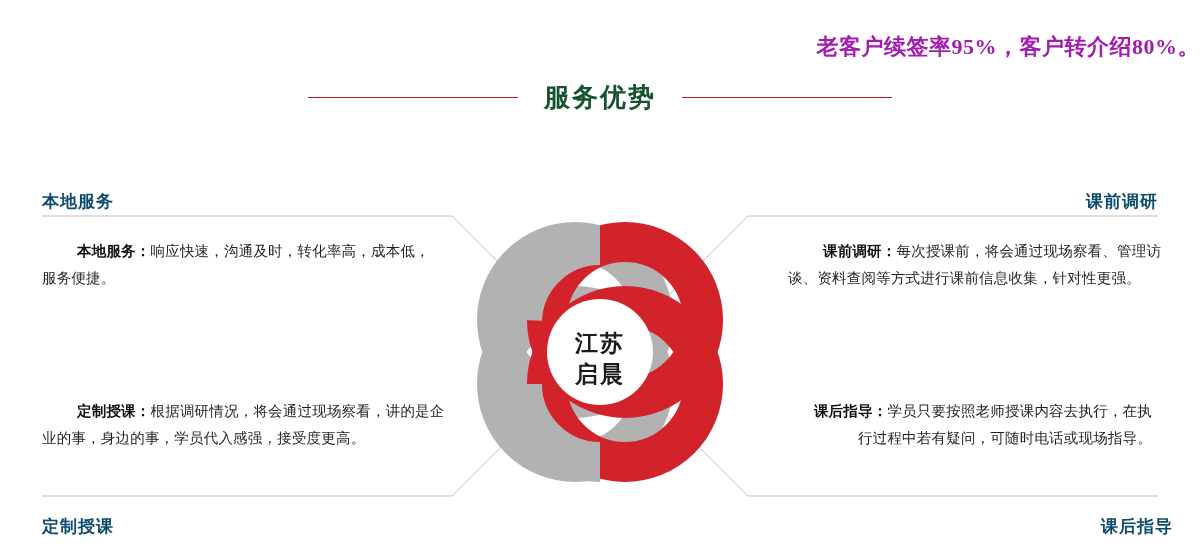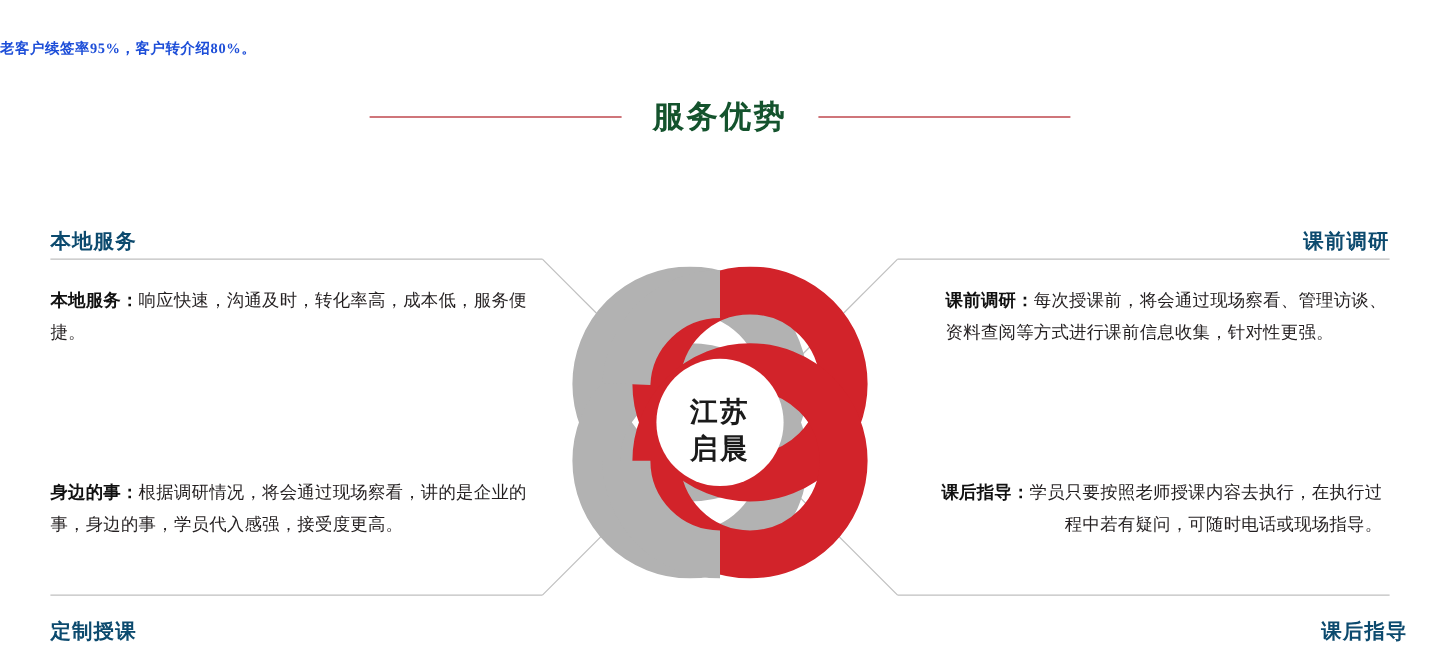--- a/index.html
+++ b/index.html
@@ -15,26 +15,26 @@
     overflow: hidden;
     position: relative;
   }
 
   
   .tagline {
     position: absolute;
     top: 32px;
     left: 0;
     width: 1200px;
-    text-align: left;
+    text-align: right;
     font-family: "Liberation Serif", serif;
-    font-size: 12px;
+    font-size: 22px;
     font-weight: 700;
     letter-spacing: 0.5px;
-    color: #1d4ed8;
+    color: #a21caf;
   }
 
   .section-title-row {
     position: absolute;
     top: 80px;
     left: 0;
     width: 1200px;
     display: flex;
     align-items: center;
     justify-content: center;
@@ -80,20 +80,21 @@
   .block {
     position: absolute;
     font-size: 14.5px;
     line-height: 1.85;
     color: #231f20;
     letter-spacing: 0.2px;
   }
   .block b {
     font-weight: 700;
     color: #111;
+    margin-left: 35px;
   }
   .block-tl { top: 238px; left: 42px; width: 400px; }
   .block-bl { top: 398px; left: 42px; width: 412px; }
   .block-tr { top: 238px; left: 788px; width: 376px; }
   .block-br { top: 398px; left: 776px; width: 376px; text-align: right; }
 
   
   .rings {
     position: absolute;
     top: 222px;
@@ -143,21 +144,21 @@
 <div class="corner-label corner-tl">本地服务</div>
 <div class="corner-label corner-tr">课前调研</div>
 <div class="corner-label corner-bl">定制授课</div>
 <div class="corner-label corner-br">课后指导</div>
 
 <div class="block block-tl">
   <b>本地服务：</b><span>响应快速，沟通及时，转化率高，成本低，服务便捷。</span>
 </div>
 
 <div class="block block-bl">
-  <b>身边的事：</b><span>根据调研情况，将会通过现场察看，讲的是企业的事，身边的事，学员代入感强，接受度更高。</span>
+  <b>定制授课：</b><span>根据调研情况，将会通过现场察看，讲的是企业的事，身边的事，学员代入感强，接受度更高。</span>
 </div>
 
 <div class="block block-tr">
   <b>课前调研：</b><span>每次授课前，将会通过现场察看、管理访谈、资料查阅等方式进行课前信息收集，针对性更强。</span>
 </div>
 
 <div class="block block-br">
   <b>课后指导：</b><span>学员只要按照老师授课内容去执行，在执行过程中若有疑问，可随时电话或现场指导。</span>
 </div>
 

